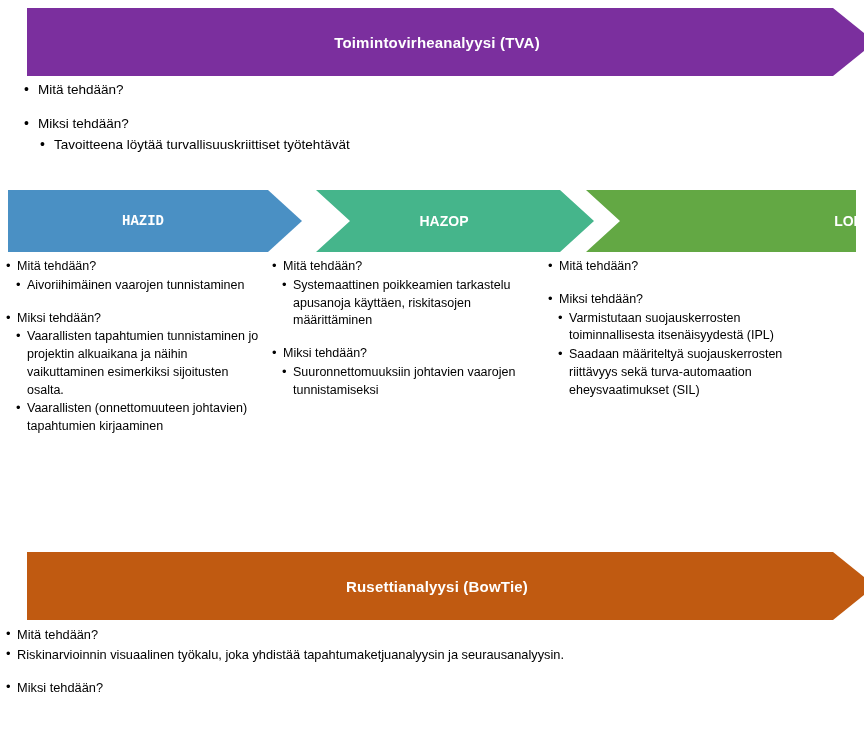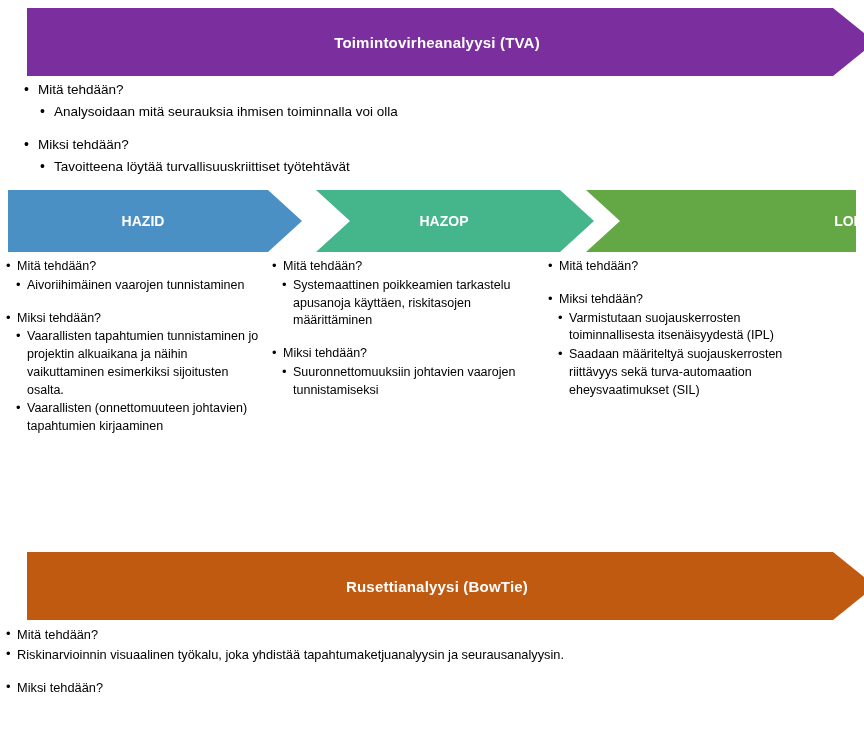--- a/index.html
+++ b/index.html
@@ -99,21 +99,21 @@
     background: #45b58b;
     clip-path: polygon(0 0, calc(100% - 34px) 0, 100% 50%, calc(100% - 34px) 100%, 34px 100%, 68px 50%, 34px 0);
   }
   #chev-lopa {
     left: 552px;
     width: 304px;
     background: #63a844;
     clip-path: polygon(0 0, 100% 0, 100% 100%, 34px 100%, 68px 50%, 34px 0);
     justify-content: flex-end;
   }
-  #chev-hazid .chev-label { transform: translateX(-12px); }
+  #chev-hazid .chev-label { transform: translateX(-12px); font-family: Liberation Mono, monospace; }
   #chev-hazop .chev-label { transform: translateX(6px); }
   #chev-lopa .chev-label  { transform: translateX(16px); }
 
   
   .col {
     position: absolute;
     top: 258px;
     font-size: 12.5px;
     line-height: 1.42;
   }
@@ -176,21 +176,20 @@
 
 <div class="canvas">
 
   <div class="banner" id="tva-banner">
     <span class="banner-label">Toimintovirheanalyysi (TVA)</span>
   </div>
 
   <div class="tva-text">
     <ul>
       <li>Mitä tehdään?</li>
-      <li class="sub">Analysoidaan mitä seurauksia ihmisen toiminnalla voi olla</li>
     </ul>
     <div class="gap"></div>
     <ul>
       <li>Miksi tehdään?</li>
       <li class="sub">Tavoitteena löytää turvallisuuskriittiset työtehtävät</li>
     </ul>
   </div>
 
   <div class="chev" id="chev-hazid">
     <span class="chev-label">HAZID</span>

